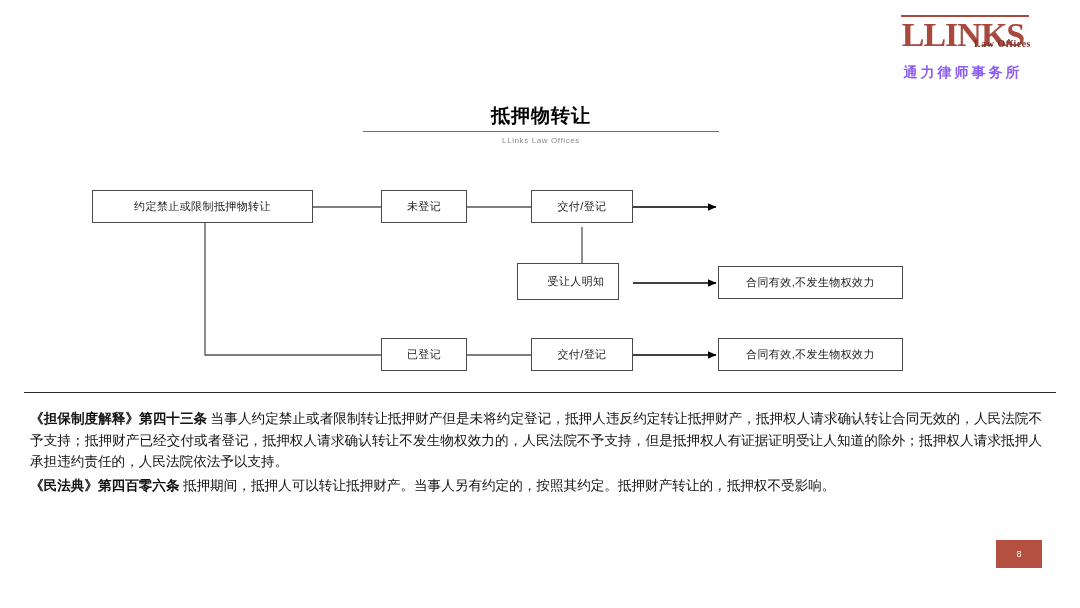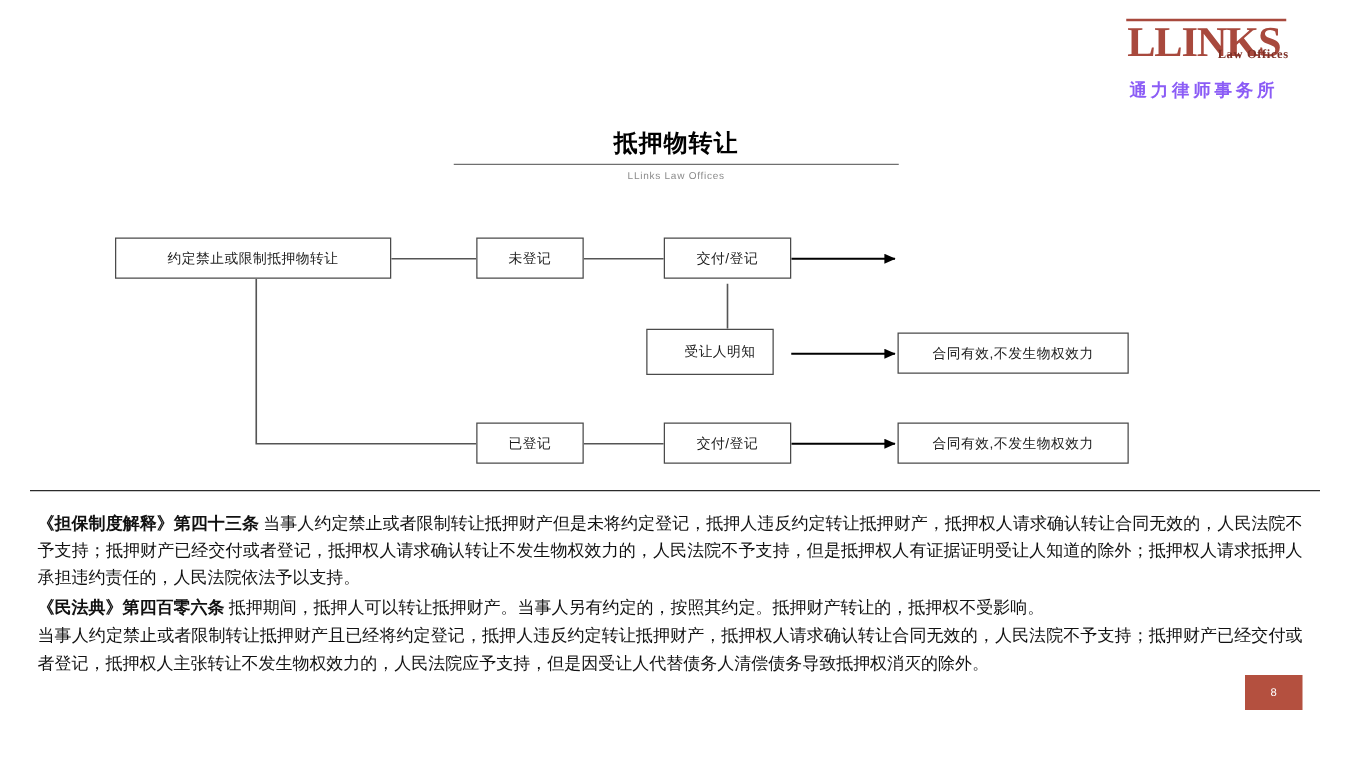--- a/index.html
+++ b/index.html
@@ -150,18 +150,17 @@
     <div class="node" style="left:531px;top:338px;width:102px;height:33px;">交付/登记</div>
 
     <div class="node result" style="left:718px;top:338px;width:185px;height:33px;">合同有效,不发生物权效力</div>
   </div>
 
   <div class="divider"></div>
 
   <div class="body-text">
     <p class="para p2"><span class="lead">《担保制度解释》第四十三条</span><span> 当事人约定禁止或者限制转让抵押财产但是未将约定登记，抵押人违反约定转让抵押财产，抵押权人请求确认转让合同无效的，人民法院不予支持；抵押财产已经交付或者登记，抵押权人请求确认转让不发生物权效力的，人民法院不予支持，但是抵押权人有证据证明受让人知道的除外；抵押权人请求抵押人承担违约责任的，人民法院依法予以支持。</span></p>
     <p class="para p1"><span class="lead">《民法典》第四百零六条</span><span> 抵押期间，抵押人可以转让抵押财产。当事人另有约定的，按照其约定。抵押财产转让的，抵押权不受影响。</span></p>
-    <p class="para p3">当事人约定禁止或者限制转让抵押财产且已经将约定登记，抵押人违反约定转让抵押财产，抵押权人请求确认转让合同无效的，人民法院不予支持；抵押财产已经交付或者登记，抵押权人主张转让不发生物权效力的，人民法院应予支持，但是因受让人代替债务人清偿债务导致抵押权消灭的除外。</p>
   </div>
 
   <div class="page-badge">8</div>
 
 </div>
 
 </body></html>

